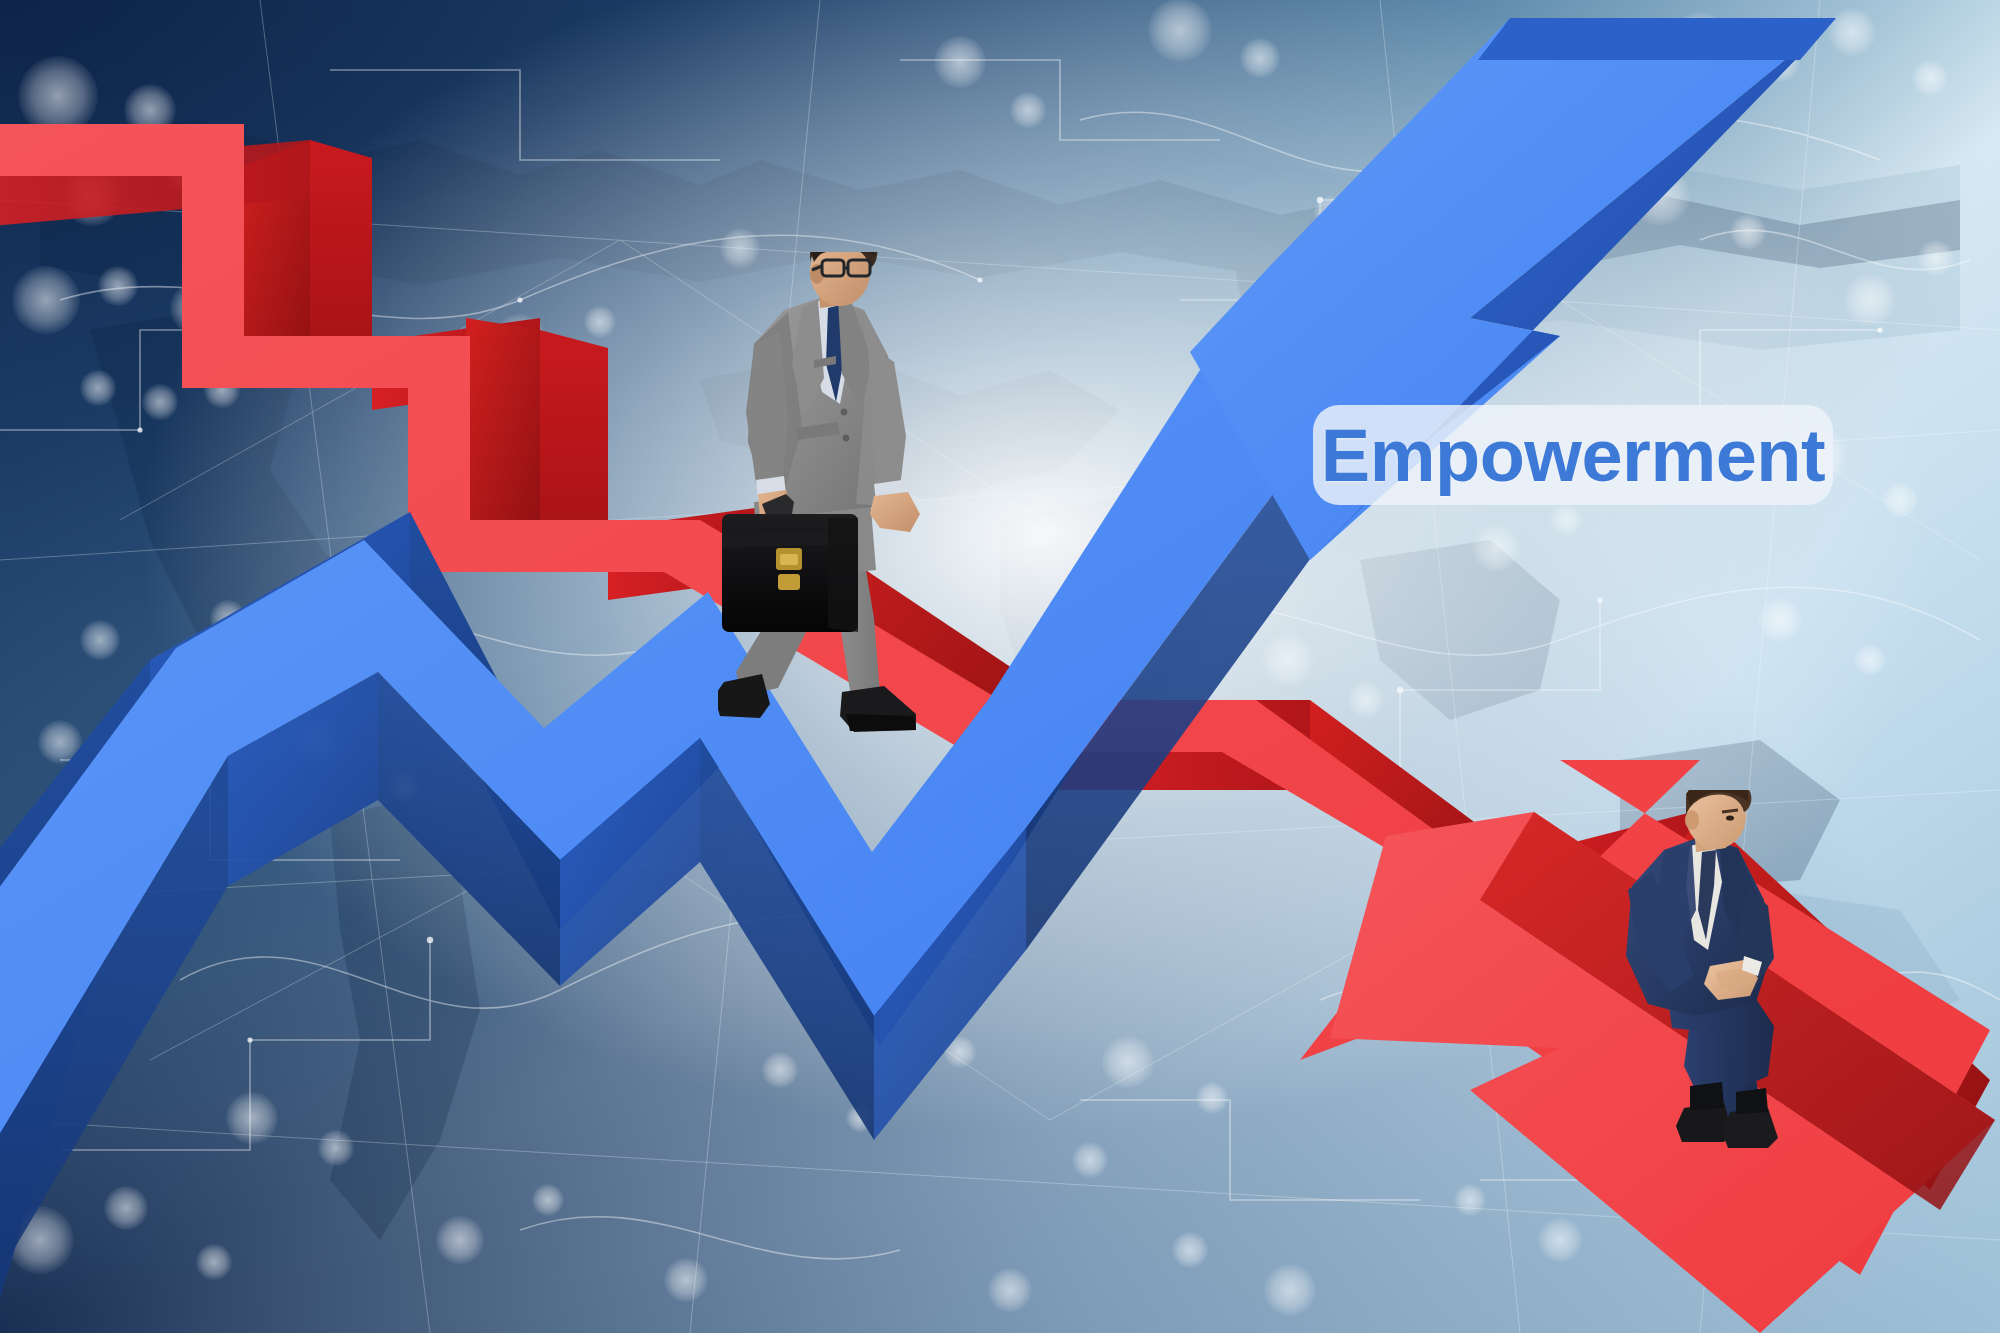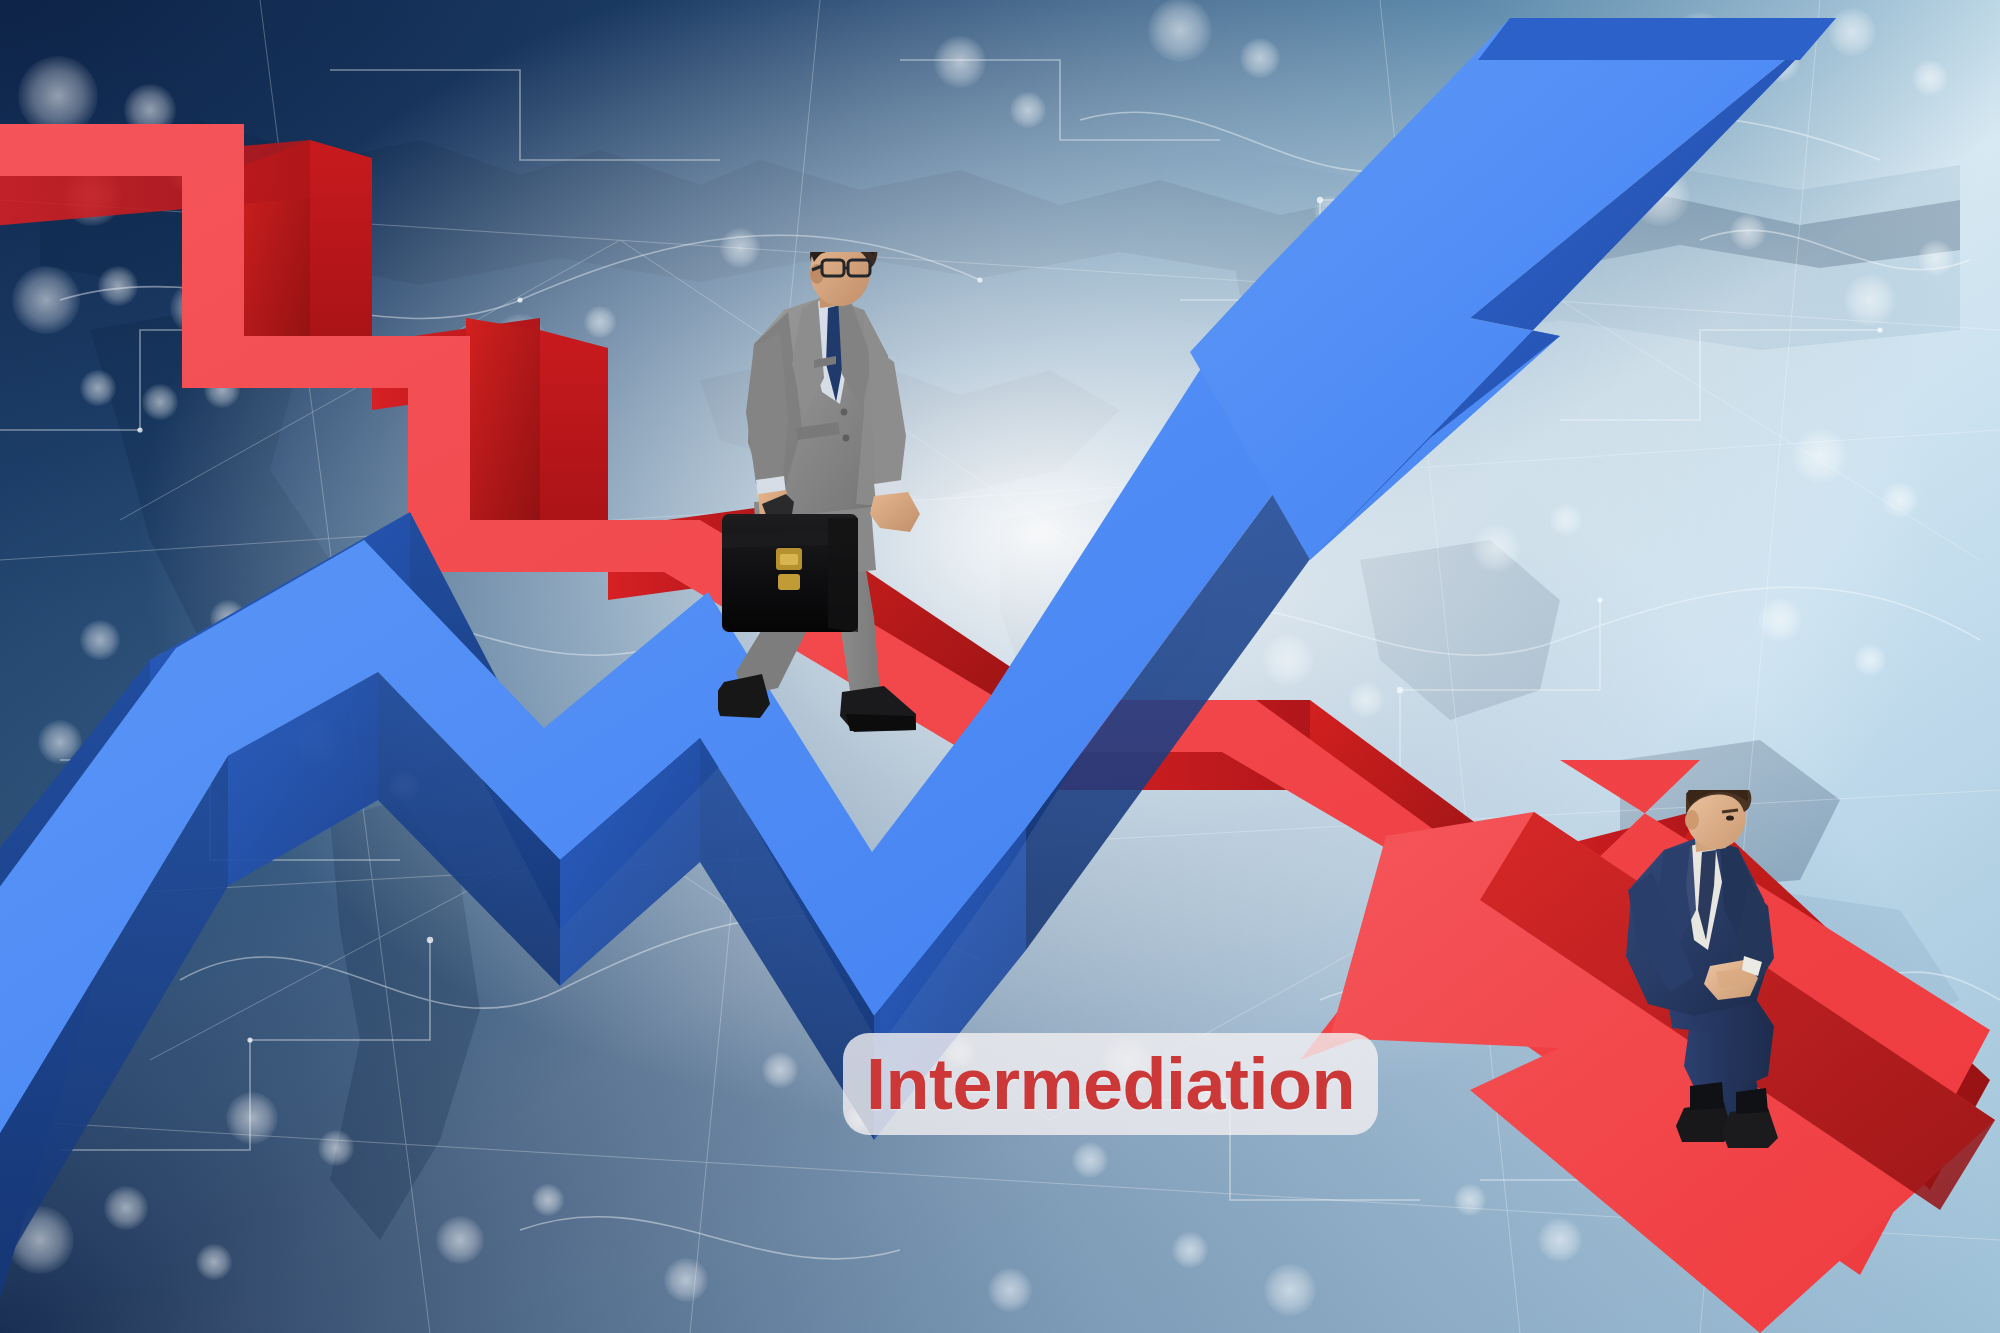--- a/index.html
+++ b/index.html
@@ -472,16 +472,16 @@
     <path d="M92 -2 C104 -24 142 -26 156 -8 L156 4 C140 -12 110 -12 96 10 Z" fill="#2a1f18"></path>
 
     <g fill="none" stroke="#23262b" stroke-width="3">
       <rect x="104" y="8" width="22" height="16" rx="4"></rect>
       <rect x="130" y="8" width="22" height="16" rx="4"></rect>
       <path d="M126 16 L130 16"></path>
       <path d="M104 14 L94 18"></path>
     </g>
   </svg>
 
-
-  <div class="badge" id="label-intermediation">Intermediation</div>
+  <div class="badge" id="label-empowerment">Empowerment</div>
+
 
 </div>
 
 </body></html>

